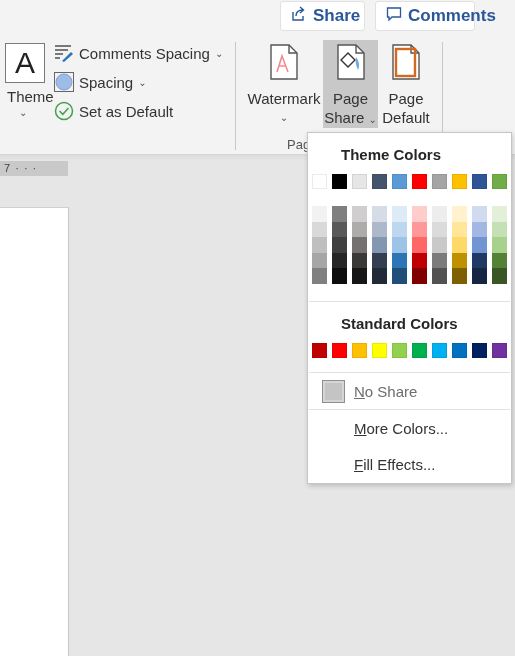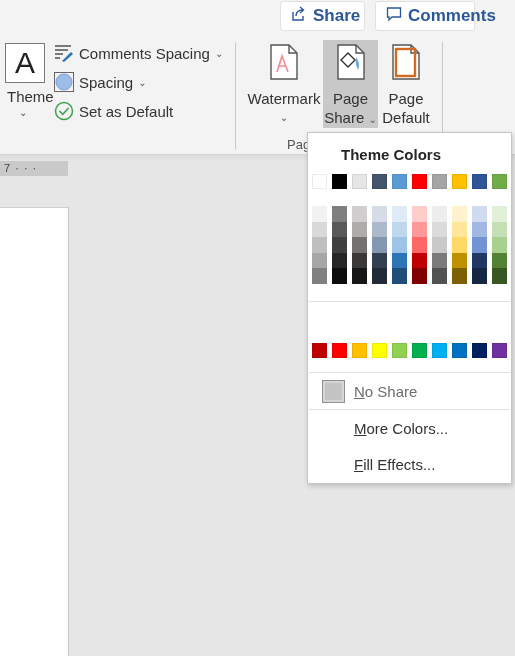--- a/index.html
+++ b/index.html
@@ -236,20 +236,21 @@
       <div class="shade-col">
         <div class="sh" style="background: rgb(226, 240, 217);"></div>
         <div class="sh" style="background: rgb(197, 224, 180);"></div>
         <div class="sh" style="background: rgb(169, 209, 142);"></div>
         <div class="sh" style="background: rgb(84, 130, 53);"></div>
         <div class="sh" style="background: rgb(56, 87, 35);"></div>
       </div>
     </div>
 
   <div class="dd-sep" style="top:168px"></div>
+  <div class="dd-heading" style="top:182px">Standard Colors</div>
   <div class="swatch-row" id="std-row" style="top:210px">
       <div class="sw" title="#c00000" style="background: rgb(192, 0, 0);"></div>
       <div class="sw" title="#ff0000" style="background: rgb(255, 0, 0);"></div>
       <div class="sw" title="#ffc000" style="background: rgb(255, 192, 0);"></div>
       <div class="sw" title="#ffff00" style="background: rgb(255, 255, 0);"></div>
       <div class="sw" title="#92d050" style="background: rgb(146, 208, 80);"></div>
       <div class="sw" title="#00b050" style="background: rgb(0, 176, 80);"></div>
       <div class="sw" title="#00b0f0" style="background: rgb(0, 176, 240);"></div>
       <div class="sw" title="#0070c0" style="background: rgb(0, 112, 192);"></div>
       <div class="sw" title="#002060" style="background: rgb(0, 32, 96);"></div>

